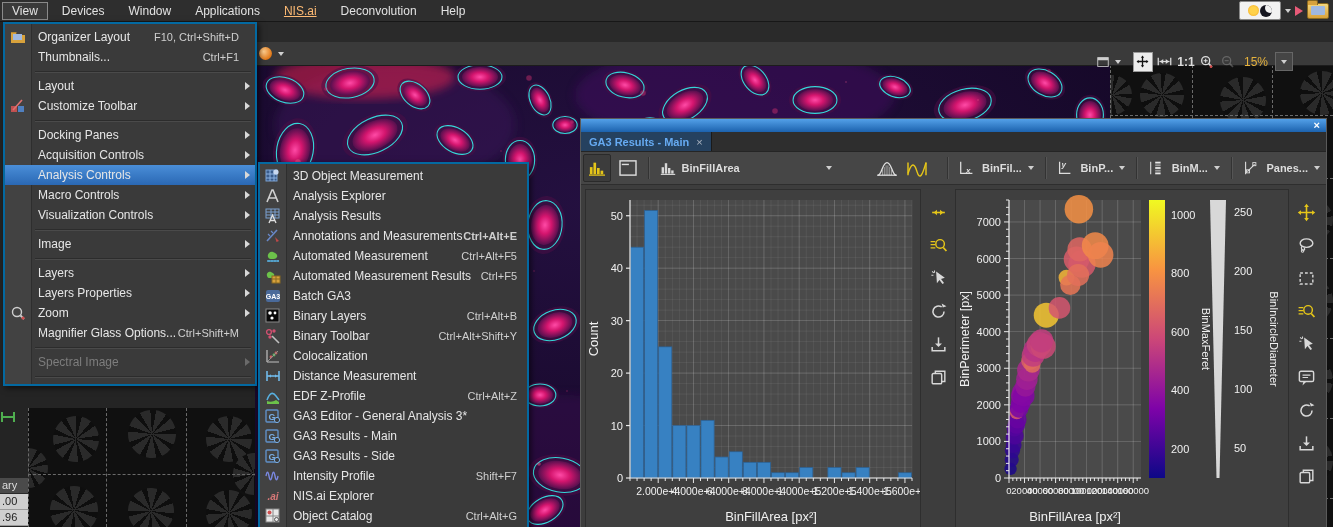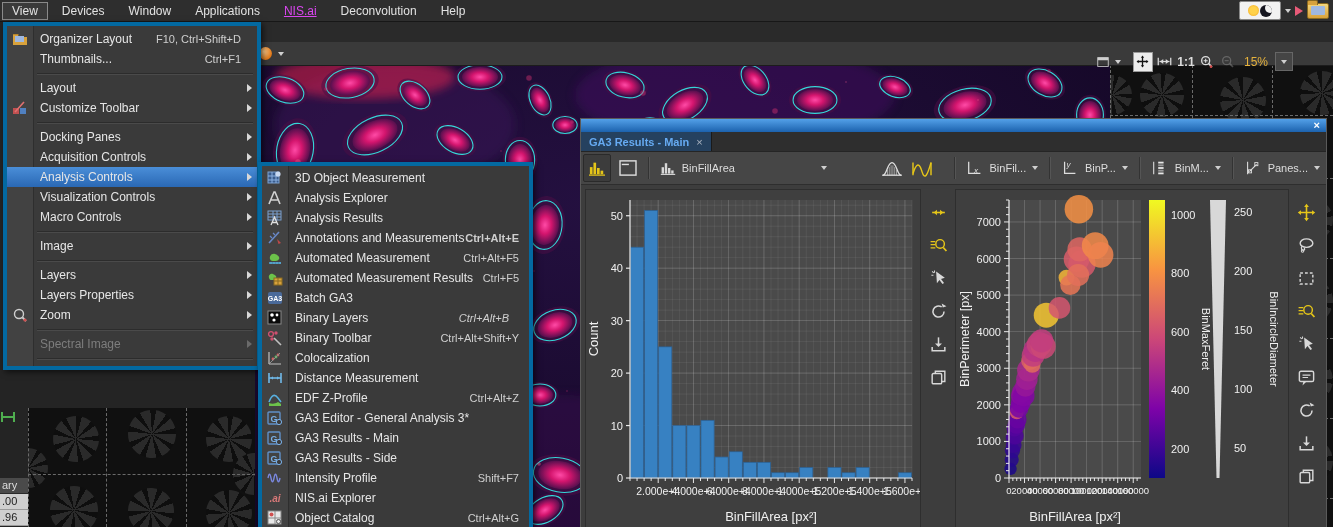--- a/index.html
+++ b/index.html
@@ -44,21 +44,21 @@
   .dashline-h{position:absolute;border-top:1px dashed #6a6a6a;height:0;}
   .dashline-v{position:absolute;border-left:1px dashed #6a6a6a;width:0;}
 
   
   .left-frag{left:0;top:478px;width:28px;height:49px;z-index:7;font-size:11px;}
   .left-frag .hdr{background:#4a4a4a;color:#ddd;height:15px;line-height:15px;padding-left:2px;border-bottom:1px solid #2a2a2a;}
   .left-frag .cell{background:#cfcfcf;color:#222;height:15px;line-height:15px;padding-left:2px;border-bottom:1px solid #9a9a9a;}
   .hicon{left:0;top:410px;width:16px;height:14px;z-index:7;}
 
   
-  .menu-panel{background:#3a3a3a;border:4px solid #0369a1;box-shadow:2px 2px 6px rgba(0,0,0,.6);z-index:70;}
+  .menu-panel{background:#3a3a3a;border:2px solid #0369a1;box-shadow:2px 2px 6px rgba(0,0,0,.6);z-index:70;}
   .view-menu{left:3px;top:22px;width:250px;padding:3px 0;}
   .submenu{left:258px;top:162px;width:267px;height:365px;overflow:hidden;z-index:75;padding:2px 0;}
   .menu-gutter{position:absolute;left:0;top:0;bottom:0;width:26px;background:#424242;border-right:1px solid #2e2e2e;}
   .mrow{position:relative;height:20px;display:flex;align-items:center;cursor:default;}
   .mrow .ric{position:absolute;left:4px;width:18px;height:16px;display:flex;align-items:center;justify-content:center;}
   .mrow .lbl{margin-left:33px;white-space:nowrap;color:#e6e6e6;}
   .mrow .sc{position:absolute;right:16px;color:#cfcfcf;font-size:11px;white-space:nowrap;}
   .mrow .arr{position:absolute;right:5px;width:0;height:0;border-top:4px solid transparent;border-bottom:4px solid transparent;border-left:5px solid #d8d8d8;}
   .mrow.hl{background:linear-gradient(#4a8ed8,#2a68b4);}
   .mrow.dis .lbl{color:#7d7d7d;}
@@ -70,21 +70,21 @@
   .ga3{left:580px;top:118px;width:745px;height:409px;background:#3d3d3d;border:1px solid #5a5a5a;z-index:50;}
   .ga3-title{height:13px;background:linear-gradient(#53a0e8,#1c62ae);position:relative;}
   .ga3-title .x{position:absolute;right:6px;top:0px;color:#fff;font-size:11px;line-height:13px;font-weight:bold;}
   .ga3-tabs{height:19px;background:#2e2e2e;display:flex;border-bottom:1px solid #252525;}
   .ga3-tab{background:#25415f;color:#66aaf2;font-weight:bold;font-size:11px;padding:0 8px;display:flex;align-items:center;gap:7px;border-right:1px solid #1a1a1a;}
   .ga3-tab .tx{color:#aab4c0;font-weight:normal;}
   .ga3-toolbar{height:32px;background:#464646;border-bottom:1px solid #2e2e2e;display:flex;align-items:center;}
   .tb-btn{height:26px;min-width:26px;display:flex;align-items:center;justify-content:center;margin:0 2px;border-radius:2px;}
   .tb-btn.active{background:#3c3c3c;border:1px solid #2a2a2a;}
   .tb-sep{width:1px;height:22px;background:#333;margin:0 5px;box-shadow:1px 0 0 #555;}
-  .tb-dd{display:flex;align-items:center;gap:6px;color:#ddd;font-size:11px;padding:0 6px;}
+  .tb-dd{display:flex;align-items:center;gap:6px;color:#ddd;font-size:11px;padding:0 6px;font-weight:bold;}
   .ga3-content{display:flex;height:345px;padding:4px 2px 0 4px;}
   .chart-panel{background:#3f3f3f;border:1px solid #2e2e2e;}
   .side-tools{width:34px;display:flex;flex-direction:column;align-items:center;gap:14px;padding-top:14px;}
 
   svg{display:block;}
   text{font-family:"Liberation Sans",sans-serif;}
 </style>
 </head>
 <body>
 
@@ -960,21 +960,21 @@
           </div>
         </div>
     </div>
   </div>
 
   <div class="abs menubar" id="menubar">
       <span class="mitem sel">View</span>
       <span class="mitem">Devices</span>
       <span class="mitem">Window</span>
       <span class="mitem">Applications</span>
-      <span class="mitem" style="color: #d946ef; text-decoration: underline;">NIS.ai</span>
+      <span class="mitem" style="color: #fdba74; text-decoration: underline;">NIS.ai</span>
       <span class="mitem">Deconvolution</span>
       <span class="mitem">Help</span>
     </div>
   <div class="tr-icons">
     <div class="theme-btn">
       <span class="sun"></span>
       <span class="moon"></span>
     </div>
     <span class="caret"></span>
     <span class="play-tri"></span>
@@ -1021,25 +1021,25 @@
       </div>
       <div class="mrow">
         <span class="lbl">Acquisition Controls</span>
         <span class="arr"></span>
       </div>
       <div class="mrow hl">
         <span class="lbl">Analysis Controls</span>
         <span class="arr"></span>
       </div>
       <div class="mrow">
+        <span class="lbl">Macro Controls</span>
+        <span class="arr"></span>
+      </div>
+      <div class="mrow">
         <span class="lbl">Visualization Controls</span>
-        <span class="arr"></span>
-      </div>
-      <div class="mrow">
-        <span class="lbl">Macro Controls</span>
         <span class="arr"></span>
       </div>
       <div class="msep"></div>
       <div class="mrow">
         <span class="lbl">Image</span>
         <span class="arr"></span>
       </div>
       <div class="msep"></div>
       <div class="mrow">
         <span class="lbl">Layers</span>
@@ -1052,20 +1052,24 @@
       <div class="mrow">
         <span class="ric">
           <svg width="16" height="16" viewBox="0 0 16 16">
             <circle cx="7" cy="7" r="4.5" fill="none" stroke="#cfcfcf" stroke-width="1.4"></circle>
             <path d="M10.5 10.5L14 14" stroke="#cfcfcf" stroke-width="1.8" fill="none"></path>
             <circle cx="13" cy="13" r="1.6" fill="#d05050"></circle>
           </svg>
         </span>
         <span class="lbl">Zoom</span>
         <span class="arr"></span>
+      </div>
+      <div class="mrow">
+        <span class="lbl">Magnifier Glass Options...</span>
+        <span class="sc">Ctrl+Shift+M</span>
       </div>
       <div class="msep"></div>
       <div class="mrow dis">
         <span class="lbl">Spectral Image</span>
         <span class="arr"></span>
       </div>
       <div class="msep"></div>
     </div>
 
   <div class="abs menu-panel submenu" id="subMenu">
@@ -1143,21 +1147,21 @@
       <div class="mrow">
         <span class="ric">
           <svg width="16" height="16" viewBox="0 0 16 16">
             <rect x="1" y="1" width="13" height="13" fill="#0a0a0a" stroke="#888"></rect>
             <circle cx="5" cy="5" r="1.8" fill="#fff"></circle>
             <circle cx="10" cy="5" r="1.4" fill="#fff"></circle>
             <circle cx="7" cy="10" r="1.6" fill="#fff"></circle>
           </svg>
         </span>
         <span class="lbl">Binary Layers</span>
-        <span class="sc" style="right: 20px; font-style: italic;">Ctrl+Alt+B</span>
+        <span class="sc" style="right: 10px;">Ctrl+Alt+B</span>
       </div>
       <div class="mrow">
         <span class="ric">
           <svg width="16" height="16" viewBox="0 0 16 16">
             <circle cx="4" cy="4" r="2.4" fill="none" stroke="#d05070" stroke-width="1.4"></circle>
             <circle cx="9" cy="3" r="1.7" fill="#d05070"></circle>
             <circle cx="5" cy="9" r="1.7" fill="#d05070"></circle>
             <path d="M7 8l7 7" stroke="#c0c0c0" stroke-width="1.6" fill="none"></path>
           </svg>
         </span>

